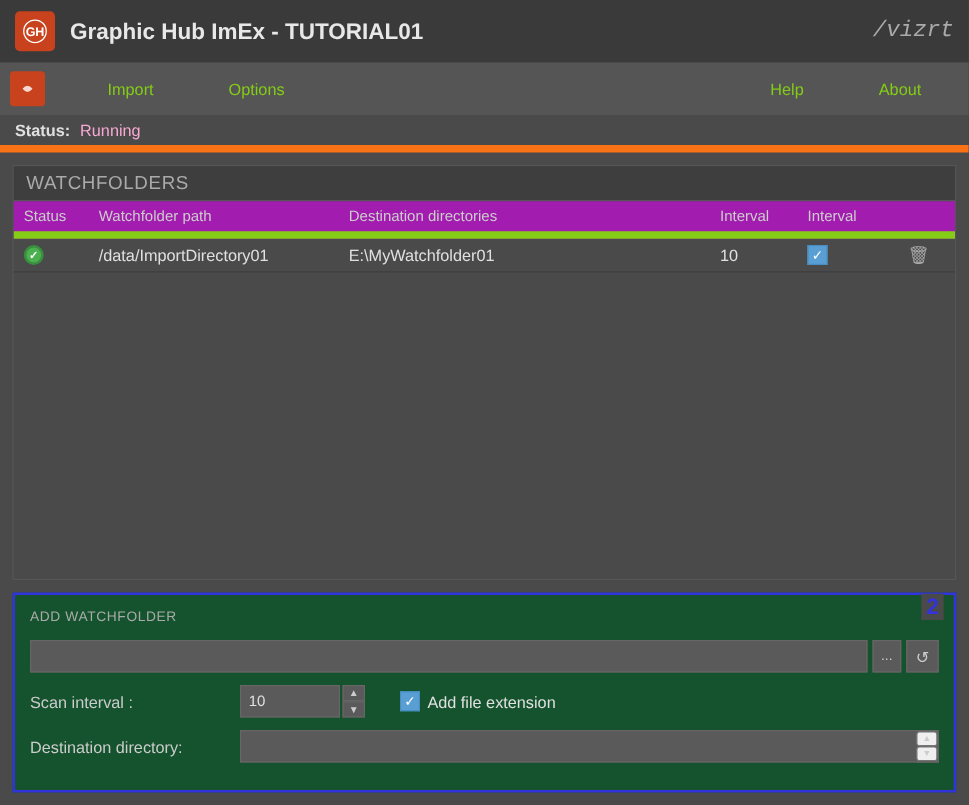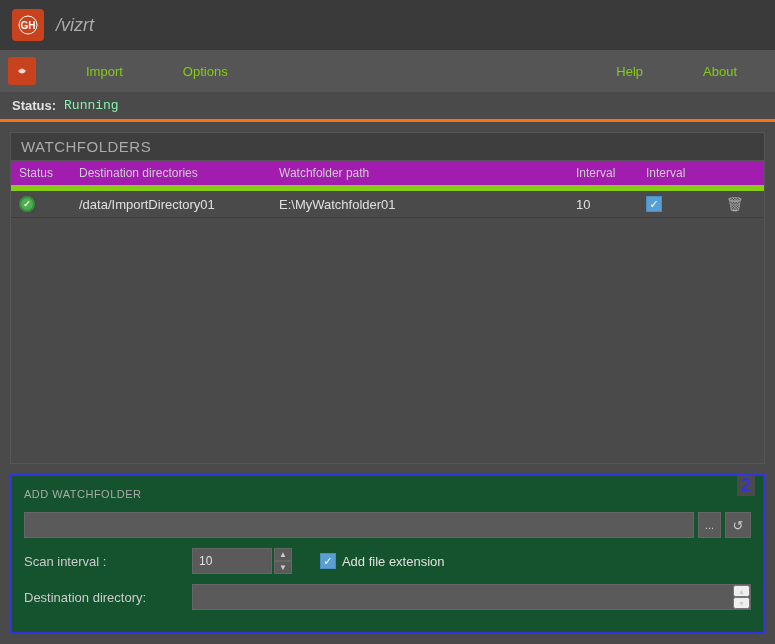--- a/index.html
+++ b/index.html
@@ -37,21 +37,21 @@
     .title-bar-text {
       color: #e8e8e8;
       font-size: 18px;
       font-weight: bold;
       flex: 1;
     }
     .vizrt-logo {
       color: #aaa;
       font-size: 18px;
       font-style: italic;
-      font-family: Liberation Sans, sans-serif;
+      font-family: Liberation Mono, monospace;
     }
 
     
     .menu-bar {
       background: #555555;
       height: 42px;
       display: flex;
       align-items: center;
       padding: 0 8px;
       gap: 0;
@@ -78,29 +78,28 @@
     .menu-spacer { flex: 1; }
 
     
     .status-bar {
       background: #4a4a4a;
       height: 30px;
       display: flex;
       align-items: center;
       padding: 0 12px;
       gap: 8px;
-      border-bottom: 3px solid #f97316;
+      border-bottom: 6px solid #f97316;
     }
     .status-label {
       color: #e0e0e0;
       font-weight: bold;
     }
     .status-value {
-      color: #86efac;
-      font-family: Liberation Mono, monospace;
+      color: #f9a8d4;
     }
 
     
     .main-content {
       padding: 10px 10px;
       display: flex;
       flex-direction: column;
       gap: 10px;
       height: calc(644px - 50px - 42px - 30px);
     }
@@ -325,20 +324,21 @@
 </head>
 <body>
 
 <div class="title-bar">
   <div class="title-bar-logo">
     <svg width="20" height="20" viewBox="0 0 20 20">
       <circle cx="10" cy="10" r="9" fill="#c8421e" stroke="#fff" stroke-width="1"></circle>
       <text x="10" y="14" text-anchor="middle" fill="white" font-size="10" font-weight="bold">GH</text>
     </svg>
   </div>
+  <div class="title-bar-text">Graphic Hub ImEx - TUTORIAL01</div>
   <div class="vizrt-logo">/vizrt</div>
 </div>
 
 <div class="menu-bar">
   <div class="menu-logo">
     <svg width="18" height="18" viewBox="0 0 18 18">
       <circle cx="9" cy="9" r="8" fill="#c8421e"></circle>
       <path d="M5 9 Q9 4 13 9 Q9 14 5 9Z" fill="white" opacity="0.8"></path>
     </svg>
   </div>
@@ -353,22 +353,22 @@
   <span class="status-label">Status:</span>
   <span class="status-value">Running</span>
 </div>
 
 <div class="main-content">
 
   <div class="watchfolders-section">
     <div class="section-title">WATCHFOLDERS</div>
     <div class="table-header">
       <span>Status</span>
+      <span>Watchfolder path</span>
       <span>Destination directories</span>
-      <span>Watchfolder path</span>
       <span>Interval</span>
       <span>Interval</span>
       <span></span>
     </div>
     <div class="table-row">
       <div>
         <div class="status-dot"></div>
       </div>
       <span>/data/ImportDirectory01</span>
       <span>E:\MyWatchfolder01</span>

